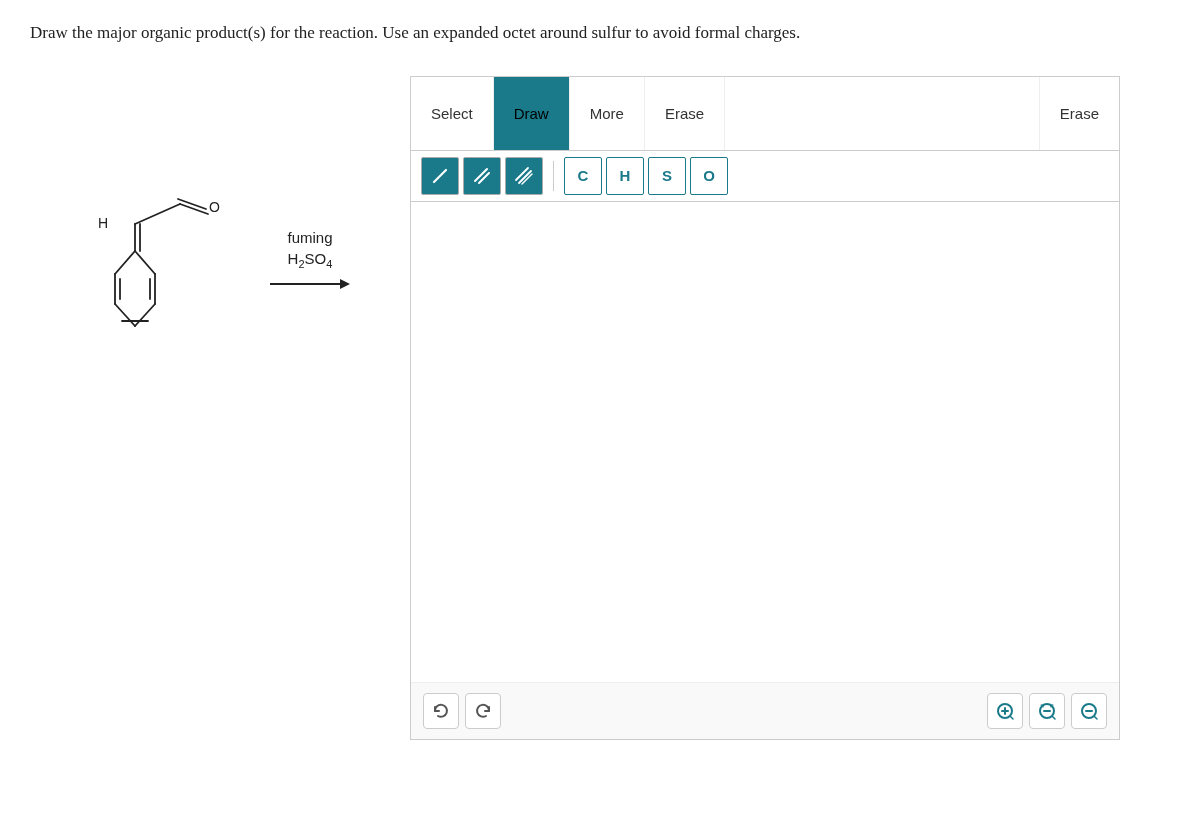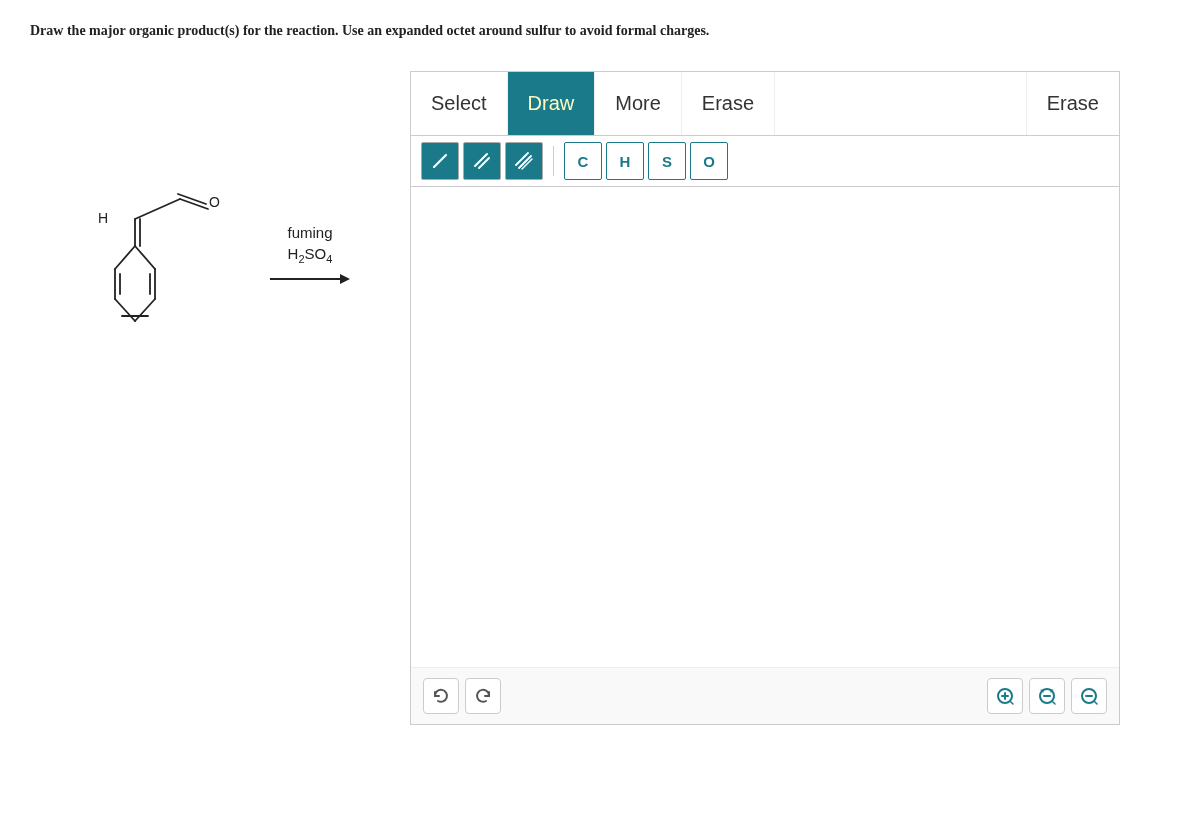--- a/index.html
+++ b/index.html
@@ -9,24 +9,23 @@
       color: #222;
       font-size: 16px;
     }
     .page {
       width: 1200px;
       min-height: 818px;
       padding: 20px 30px;
       position: relative;
     }
     .question-text {
-      font-size: 14px;
+      font-size: 17px;
       margin-bottom: 30px;
       line-height: 1.5;
-      font-weight: bold;
     }
     .content-area {
       display: flex;
       flex-direction: row;
       align-items: flex-start;
     }
     .left-side {
       display: flex;
       flex-direction: column;
       align-items: center;
@@ -73,32 +72,32 @@
     }
     .toolbar {
       display: flex;
       flex-direction: row;
       align-items: center;
       border-bottom: 1px solid #ccc;
       background: #fff;
       padding: 0;
     }
     .toolbar-btn {
-      padding: 20px 20px;
-      font-size: 20px;
+      padding: 28px 20px;
+      font-size: 15px;
       cursor: pointer;
       background: none;
       border: none;
       color: #333;
       font-family: Arial, sans-serif;
       border-right: 1px solid #eee;
     }
     .toolbar-btn.active {
       background: #1a7a8a;
-      color: #fef9c3;
+      color: #000000;
     }
     .toolbar-btn.erase {
       margin-left: auto;
       border-right: none;
       border-left: 1px solid #eee;
       text-align: center;
     }
     .bond-tools {
       display: flex;
       flex-direction: row;

